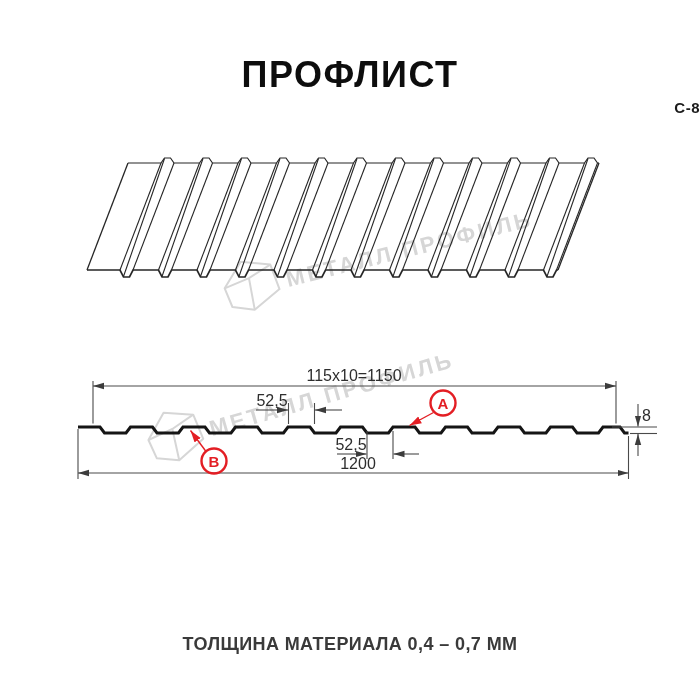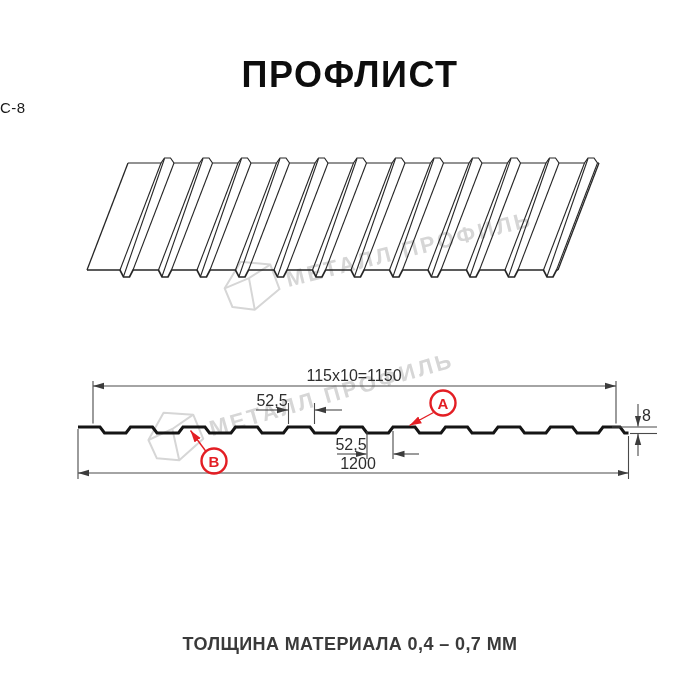--- a/index.html
+++ b/index.html
@@ -1,21 +1,21 @@
 <!DOCTYPE html>
 <html><head>
 <meta charset="utf-8">
 <style>
   html,body{margin:0;padding:0;background:#ffffff;}
   .page{position:relative;width:700px;height:700px;background:#ffffff;overflow:hidden;
         font-family:"Liberation Sans",sans-serif;}
   .title{position:absolute;top:54px;left:0;width:700px;text-align:center;
          font-size:36px;font-weight:700;letter-spacing:1.5px;color:#0d0d0d;}
-  .subtitle{position:absolute;top:99px;left:0;width:700px;text-align:left;
-         font-size:15px;font-weight:400;letter-spacing:0.5px;color:#1a1a1a;}
+  .subtitle{position:absolute;top:99px;left:0;width:700px;text-align:right;
+         font-size:15px;font-weight:700;letter-spacing:0.5px;color:#1a1a1a;}
   .footer{position:absolute;top:614px;left:0;width:700px;text-align:center;
          font-size:18px;font-weight:700;letter-spacing:0.4px;color:#3a3a3a;margin-top:20px;}
   svg.drawing{position:absolute;left:0;top:0;}
   svg text{font-family:"Liberation Sans",sans-serif;fill:#2e2e2e;}
   .dimtxt{font-size:16px;}
   .marktxt{font-size:15px;font-weight:600;fill:#e31e24;}
   .wmtxt{font-size:22px;font-weight:700;fill:#d6d6d6;letter-spacing:3px;}
 </style>
 </head>
 <body>

